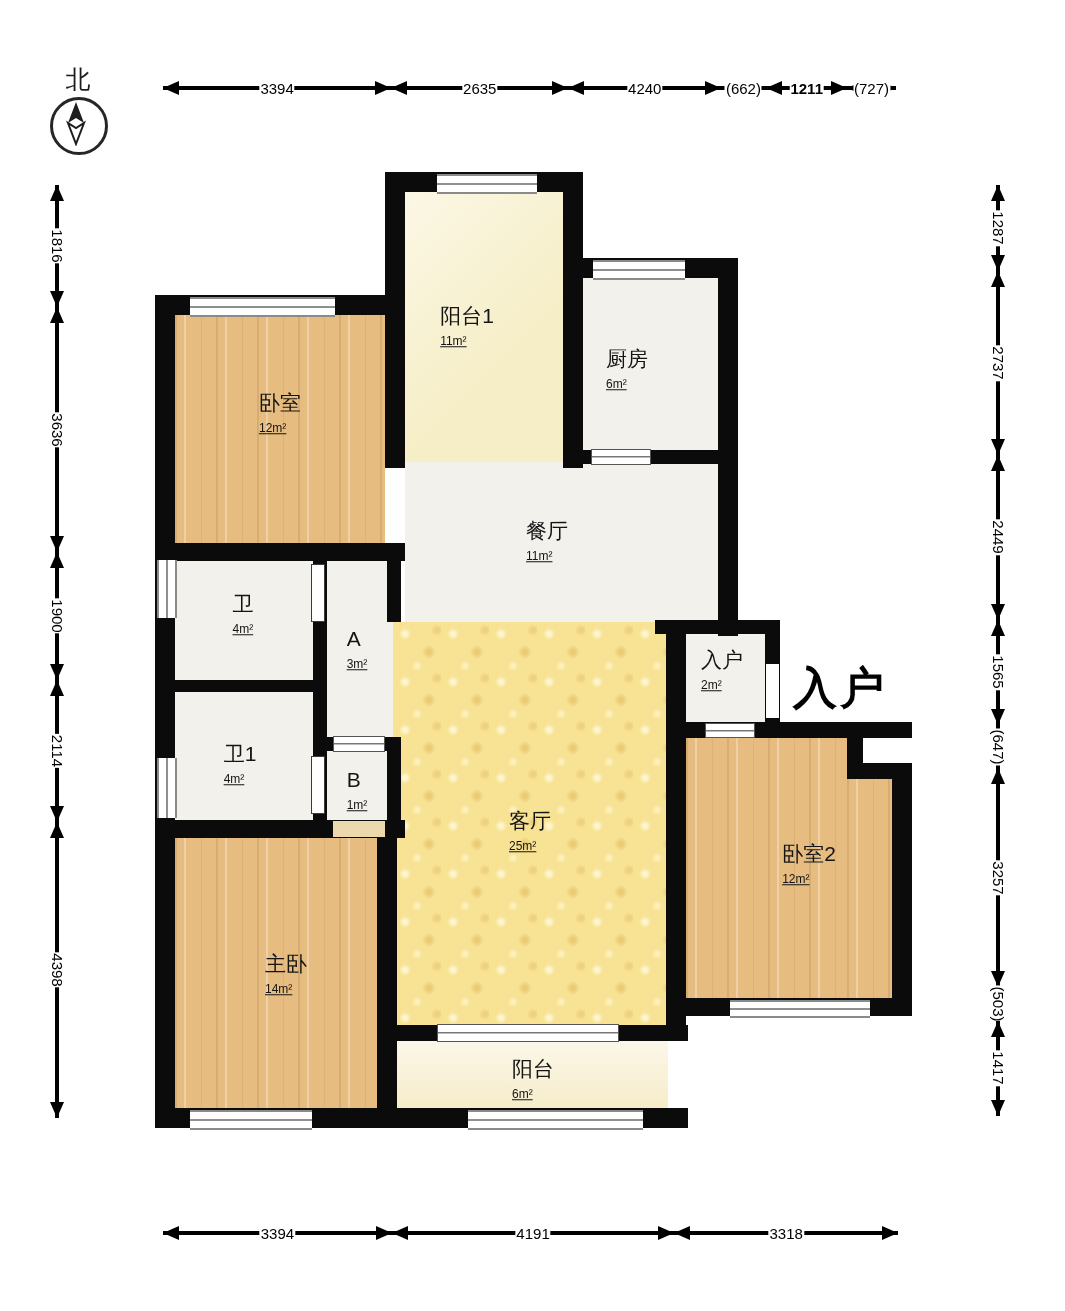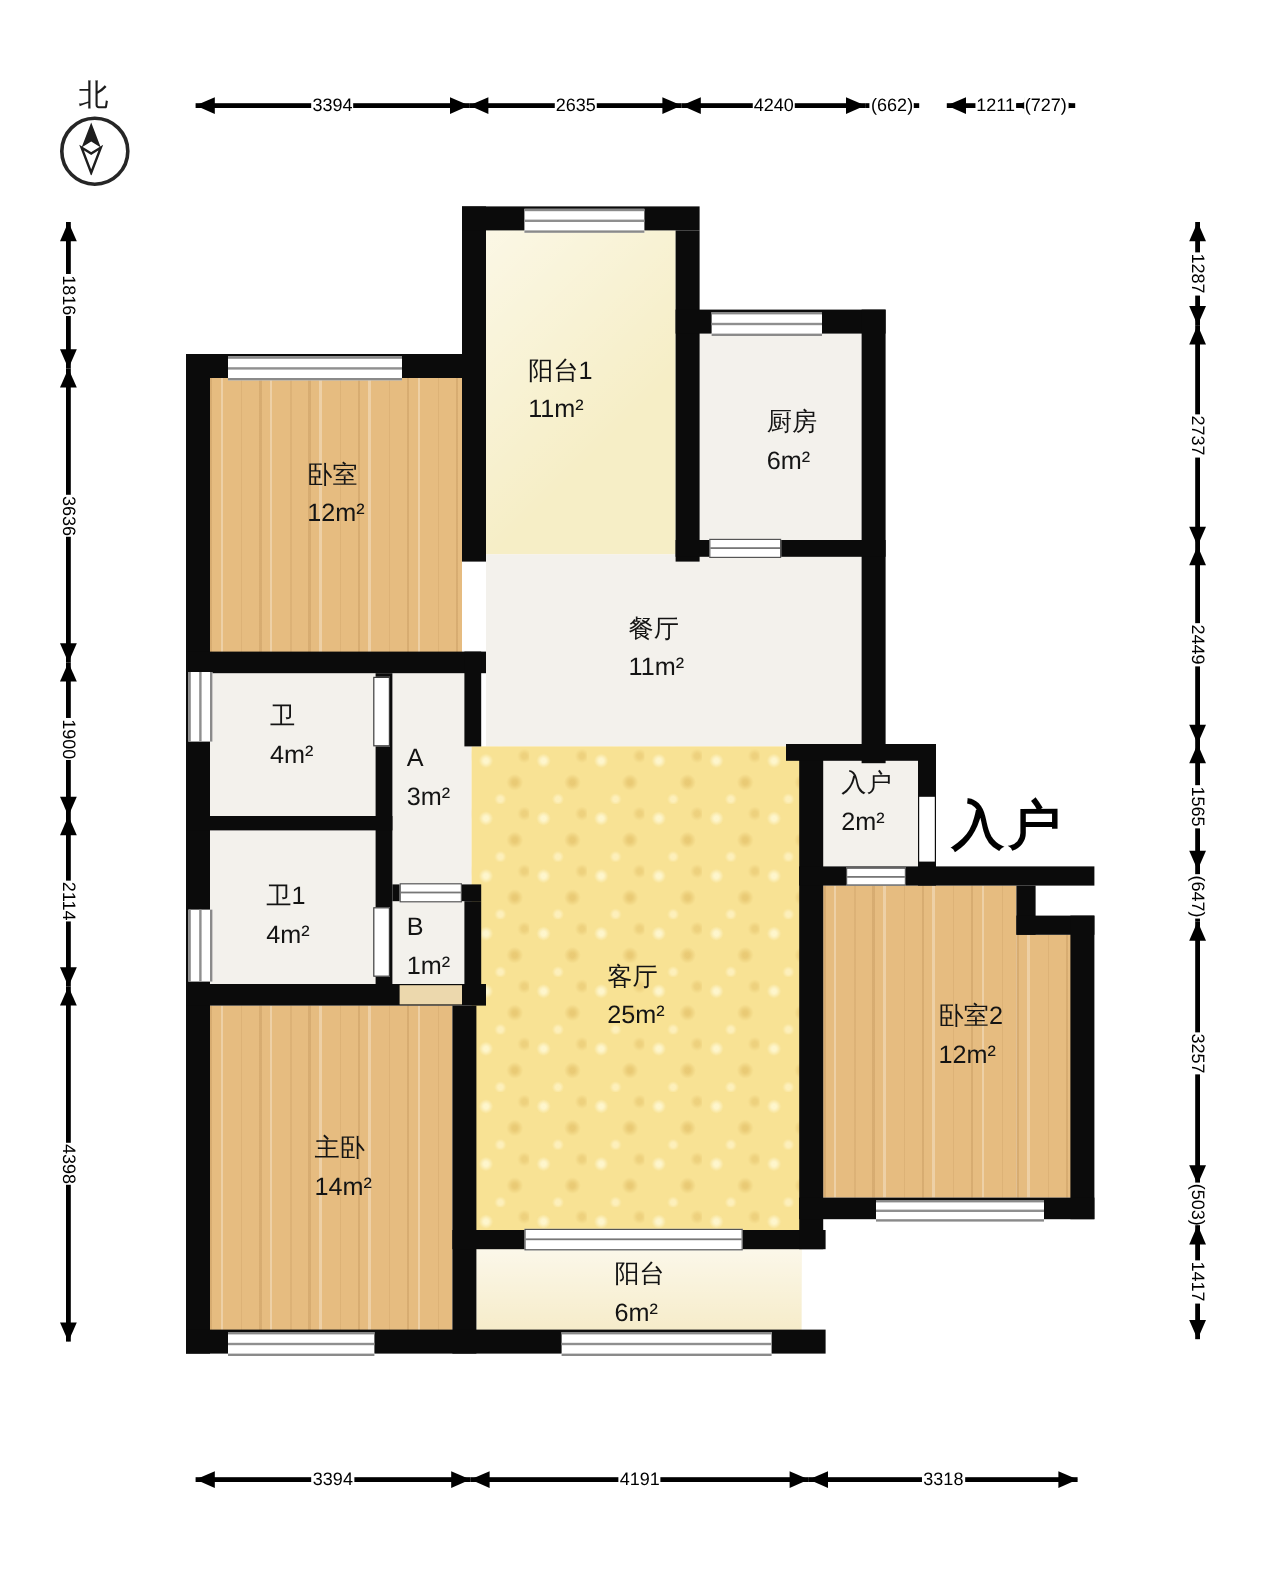--- a/index.html
+++ b/index.html
@@ -43,21 +43,21 @@
   
   .door-slider{position:absolute;background:linear-gradient(#777,#777) 50% 50%/100% 1.5px no-repeat #ffffff;border:1.5px solid #555;}
   .door-leaf{position:absolute;background:#ffffff;border:1.5px solid #3a3a3a;}
   .gap{position:absolute;}
 
   
   .room-label{position:absolute;transform:translate(-50%,-50%);text-align:center;
     display:flex;flex-direction:column;align-items:flex-start;line-height:1.5;
     color:#141414;white-space:nowrap;pointer-events:none;}
   .room-label .rname{font-size:21px;}
-  .room-label .rarea{font-size:21px;}
+  .room-label .rarea{font-size:12px;text-decoration:underline;}
 
   
   .entry-big{position:absolute;transform:translate(-50%,-50%);font-size:44px;font-weight:700;
     color:#000;letter-spacing:3px;white-space:nowrap;}
 
   
   .compass-circle{position:absolute;left:50px;top:97px;width:52px;height:52px;border:3px solid #262626;border-radius:50%;}
   .compass-label{position:absolute;left:78px;top:79px;transform:translate(-50%,-50%);font-size:25px;color:#1c1c1c;}
 
   
@@ -146,21 +146,21 @@
     <div class="gap" style="left: 766px; top: 664px; width: 13px; height: 54px; background: rgb(255, 255, 255);"></div>
     <div class="door-slider" style="left: 705px; top: 723px; width: 48px; height: 13px;"></div>
     <div class="room-label" style="left: 280px; top: 412px;">
       <span class="rname">卧室</span>
       <span class="rarea">12m²</span>
     </div>
     <div class="room-label" style="left: 467px; top: 325px;">
       <span class="rname">阳台1</span>
       <span class="rarea">11m²</span>
     </div>
-    <div class="room-label" style="left: 660px; top: 368px;">
+    <div class="room-label" style="left: 627px; top: 368px;">
       <span class="rname">厨房</span>
       <span class="rarea">6m²</span>
     </div>
     <div class="room-label" style="left: 547px; top: 540px;">
       <span class="rname">餐厅</span>
       <span class="rarea">11m²</span>
     </div>
     <div class="room-label" style="left: 243px; top: 613px;">
       <span class="rname">卫</span>
       <span class="rarea">4m²</span>
@@ -214,21 +214,21 @@
       <div class="arr arr-left"></div>
       <div class="arr arr-right"></div>
       <span class="dim-label-h">4240</span>
     </div>
     <div class="dim-seg" style="left: 721.188px; top: 80px; width: 44.5098px; height: 16px;">
       <div class="dim-line-h"></div>
       <div class="arr arr-left"></div>
       <div class="arr arr-right"></div>
       <span class="dim-label-h">(662)</span>
     </div>
-    <div class="dim-seg" style="left: 789px; top: 80px; width: 81.422px; height: 16px;">
+    <div class="dim-seg" style="left: 766px; top: 80px; width: 81.422px; height: 16px; font-weight: bold;">
       <div class="dim-line-h"></div>
       <div class="arr arr-left"></div>
       <div class="arr arr-right"></div>
       <span class="dim-label-h">1211</span>
     </div>
     <div class="dim-seg" style="left: 847.12px; top: 80px; width: 48.8801px; height: 16px;">
       <div class="dim-line-h"></div>
       <div class="arr arr-left"></div>
       <div class="arr arr-right"></div>
       <span class="dim-label-h">(727)</span>

